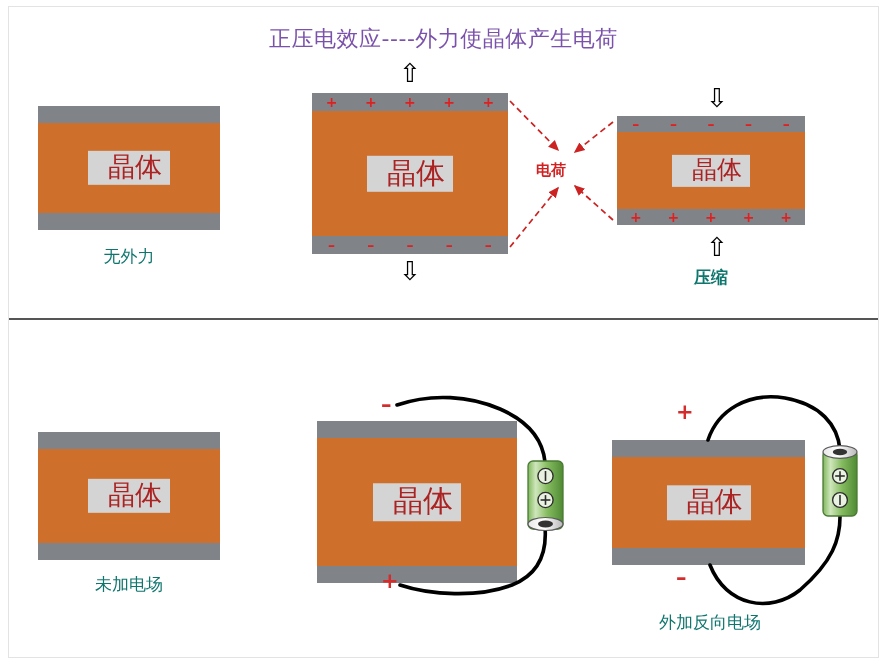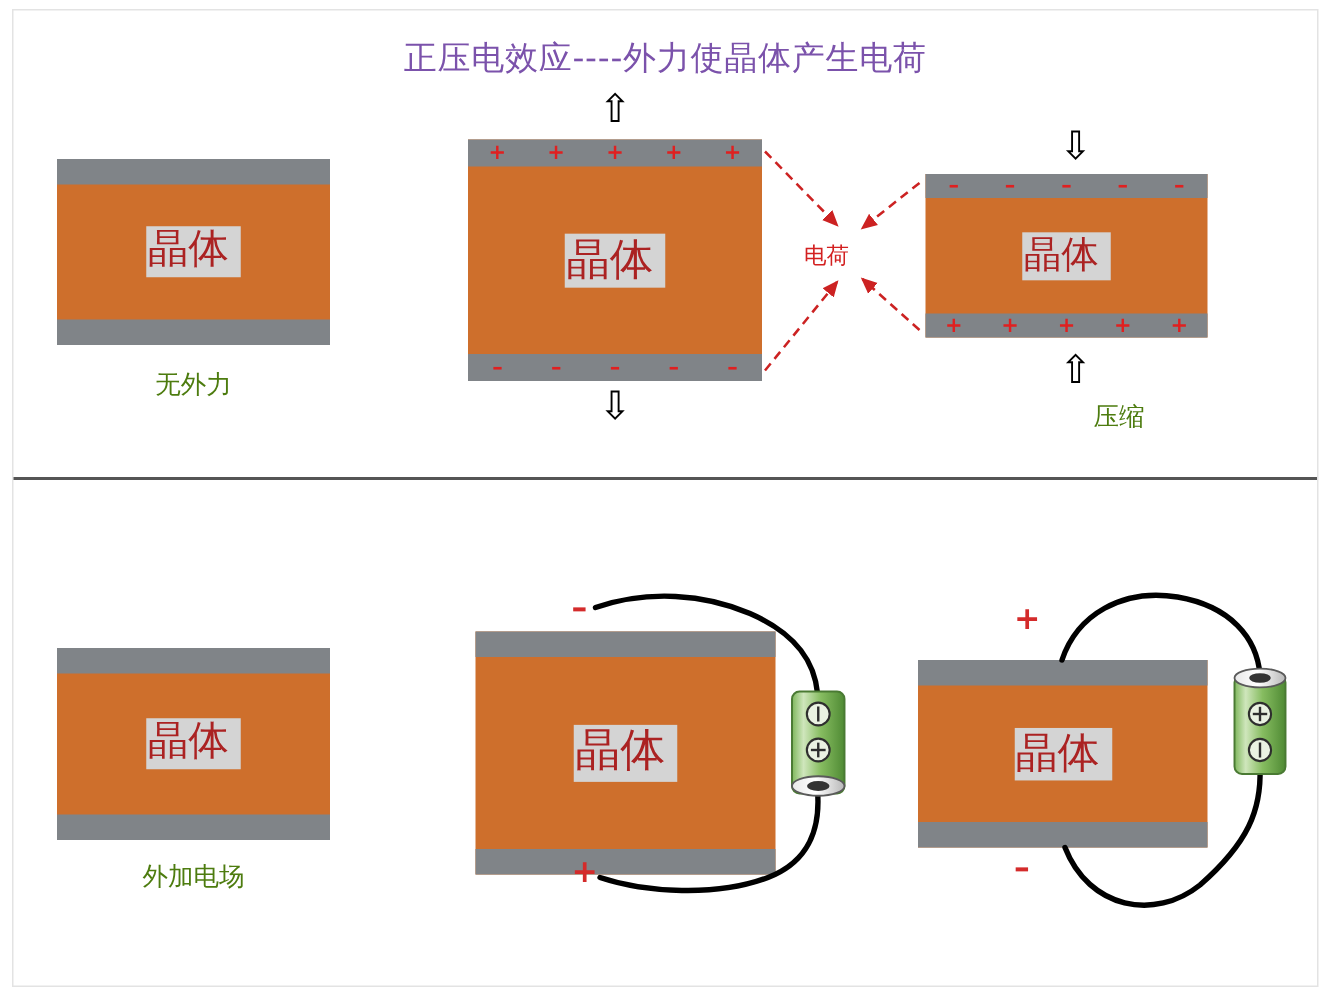--- a/index.html
+++ b/index.html
@@ -56,21 +56,21 @@
   }
   .electrode.top { top: 0; }
   .electrode.bottom { bottom: 0; }
   .crystal-label {
     position: absolute;
     left: 50%;
     top: 50%;
     transform: translate(-50%, -50%);
     background: #D4D4D4;
     color: #AB2222;
-    padding: 2px 8px 4px 1px;
+    padding: 2px 8px 4px 20px;
     line-height: 1.05;
     white-space: nowrap;
   }
 
   
   .charge-row {
     position: absolute;
     left: 0; width: 100%;
     display: flex;
     justify-content: space-around;
@@ -87,21 +87,21 @@
     color: #000000;
     line-height: 1;
     text-align: center;
     width: 40px;
   }
 
   
   .caption {
     position: absolute;
     text-align: center;
-    color: #4d7c0f;
+    color: #0f766e;
     font-size: 17px;
     white-space: nowrap;
   }
 
   
   #charge-label {
     position: absolute;
     color: #D32020;
     font-size: 15px;
     white-space: nowrap;
@@ -179,47 +179,48 @@
         <span>+</span>
         <span>+</span>
         <span>+</span>
         <span>+</span>
         <span>+</span>
       </div>
     <div class="crystal-label" style="font-size:25px;">晶体</div>
   </div>
 
   <div class="force-arrow" style="left:697px; top:234px;">⇧</div>
-  <div class="caption" style="left:660px; top:266px; width:172px;">压缩</div>
-
-  <div id="charge-label" style="left:536px; top:161px;">电荷</div>
+  <div class="caption" style="left:625px; top:266px; width:172px;font-weight:bold;">压缩</div>
+
+  <div id="charge-label" style="left:536px; top:161px;font-weight:bold;">电荷</div>
 
 
   <div class="crystal" style="left:38px; top:432px; width:182px; height:128px;">
     <div class="electrode top" style="height:17px;"></div>
     <div class="electrode bottom" style="height:17px;"></div>
     <div class="crystal-label" style="font-size:27px;">晶体</div>
   </div>
-  <div class="caption" style="left:38px; top:573px; width:182px;">外加电场</div>
+  <div class="caption" style="left:38px; top:573px; width:182px;">未加电场</div>
 
   <div class="crystal" style="left:317px; top:421px; width:200px; height:162px;">
     <div class="electrode top" style="height:17px;"></div>
     <div class="electrode bottom" style="height:17px;"></div>
     <div class="crystal-label" style="font-size:30px;">晶体</div>
   </div>
   <div class="polarity" style="left:381px; top:395px;">–</div>
   <div class="polarity" style="left:381px; top:571px;">+</div>
 
   <div class="crystal" style="left:612px; top:440px; width:193px; height:125px;">
     <div class="electrode top" style="height:17px;"></div>
     <div class="electrode bottom" style="height:17px;"></div>
     <div class="crystal-label" style="font-size:28px;">晶体</div>
   </div>
   <div class="polarity" style="left:676px; top:402px;">+</div>
   <div class="polarity" style="left:676px; top:568px;">–</div>
+  <div class="caption" style="left:610px; top:611px; width:200px;">外加反向电场</div>
 
   <svg class="overlay" viewBox="0 0 887 664">
     <defs>
       <marker id="redarrow" markerWidth="7" markerHeight="7" refX="5.5" refY="3.2" orient="auto" markerUnits="strokeWidth">
         <path d="M0,0.4 L6.4,3.2 L0,6 z" fill="#CC2222"></path>
       </marker>
       <linearGradient id="batgrad" x1="0" y1="0" x2="1" y2="0">
         <stop offset="0%" stop-color="#7FB75C"></stop>
         <stop offset="22%" stop-color="#CFE6BC"></stop>
         <stop offset="55%" stop-color="#86BC60"></stop>

